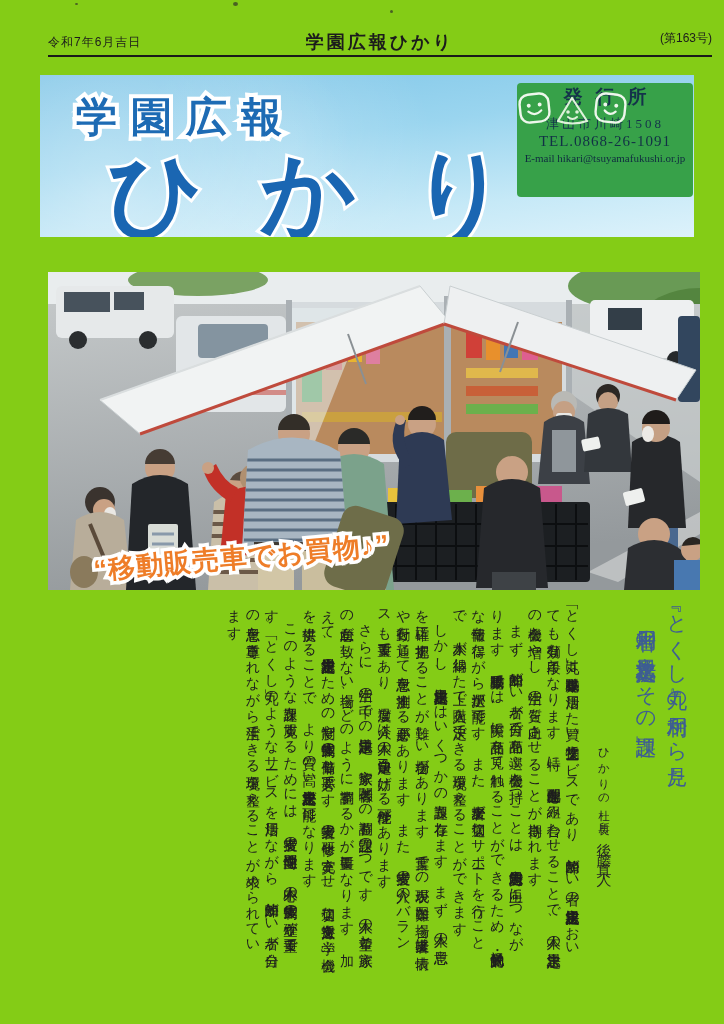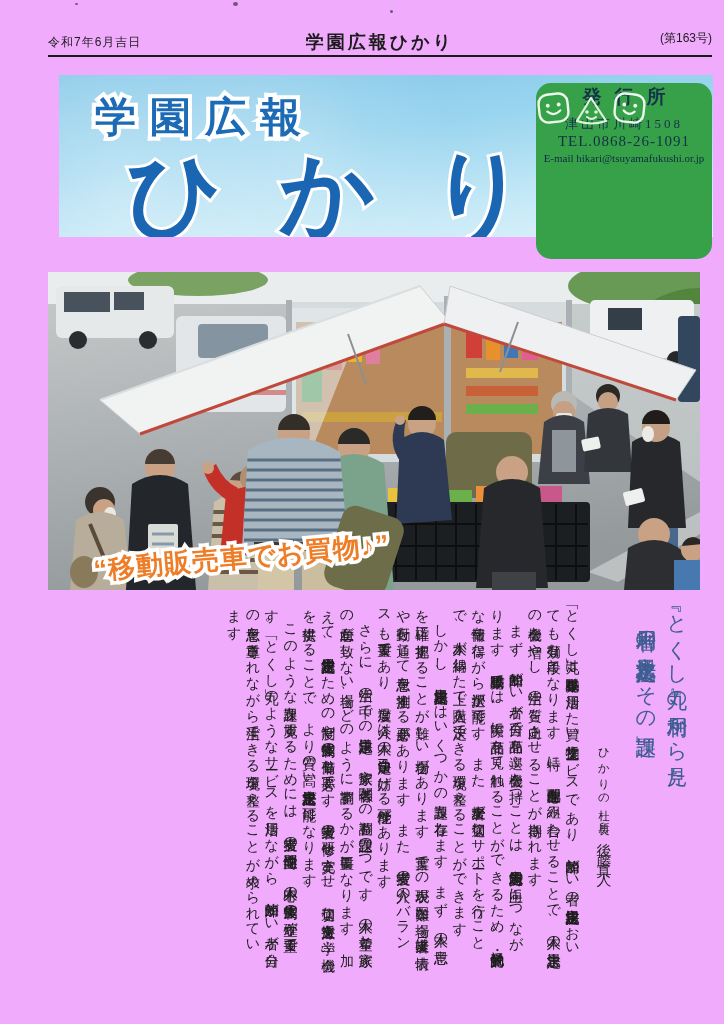--- a/index.html
+++ b/index.html
@@ -1,44 +1,44 @@
 <!DOCTYPE html>
 <html lang="ja"><head>
 <meta charset="utf-8">
 <style>
   html,body{margin:0;padding:0;}
   body{
     width:724px;height:1024px;position:relative;background:#fbfbf9;
     font-family:"Liberation Serif",serif;overflow:hidden;
   }
-  .page{position:absolute;inset:0;background:#f0abfc;}
+  .page{position:absolute;inset:0;background:#84cc16;}
 
   
   .speck{position:absolute;background:#2a2a2a;border-radius:50%;opacity:.65;}
 
   
   .top-header{position:absolute;left:48px;top:28px;width:664px;height:26px;
     font-family:"Liberation Sans",sans-serif;color:#1c1c1c;}
   .top-date{position:absolute;left:0;bottom:3px;font-size:12px;letter-spacing:1px;}
   .top-title{position:absolute;left:50%;transform:translateX(-50%);bottom:0;
     font-size:18px;font-weight:bold;letter-spacing:3px;text-align:center;}
   .top-issue{position:absolute;right:0;bottom:7px;font-size:12px;}
   .top-rule{position:absolute;left:48px;top:55px;width:664px;height:2px;background:#1a1a1a;}
 
   
   .banner{position:absolute;left:40px;top:75px;width:654px;height:162px;
-    background:linear-gradient(172deg,#7fc5e7 0%,#9ad5ef 40%,#c6e9f7 75%,#ddf2fb 100%);margin-left:19px;}
+    background:linear-gradient(172deg,#7fc5e7 0%,#9ad5ef 40%,#c6e9f7 75%,#ddf2fb 100%);}
   .banner-glow{position:absolute;inset:0;
     background:radial-gradient(circle at 10% 75%,rgba(255,255,255,.38),rgba(255,255,255,0) 42%),
                radial-gradient(circle at 38% 45%,rgba(255,255,255,.18),rgba(255,255,255,0) 35%);}
   .banner svg{position:absolute;left:0;top:0;}
 
   
-  .pub-box{position:absolute;left:477px;top:8px;width:176px;height:176px;
-    background:#37a149;border-radius:15px;text-align:center;color:#133149;}
+  .pub-box{position:absolute;left:477px;top:8px;width:176px;height:114px;
+    background:#37a149;border-radius:4px;text-align:center;color:#133149;}
   .pub-faces{margin-top:7px;}
   .pub-label{font-size:19px;font-weight:bold;letter-spacing:13px;padding-left:13px;
     margin-top:1px;color:#14324a;}
   .pub-address{font-size:13px;letter-spacing:3px;margin-top:5px;color:#15334b;}
   .pub-name{font-size:16px;font-weight:bold;letter-spacing:2px;margin-top:2px;color:#123046;}
   .pub-tel{font-size:15px;letter-spacing:1px;margin-top:0;color:#123046;}
   .pub-email{font-size:11px;margin-top:2px;color:#102c40;}
 
   
   .photo{position:absolute;left:48px;top:272px;width:652px;height:318px;background:#a9aeb0;}

